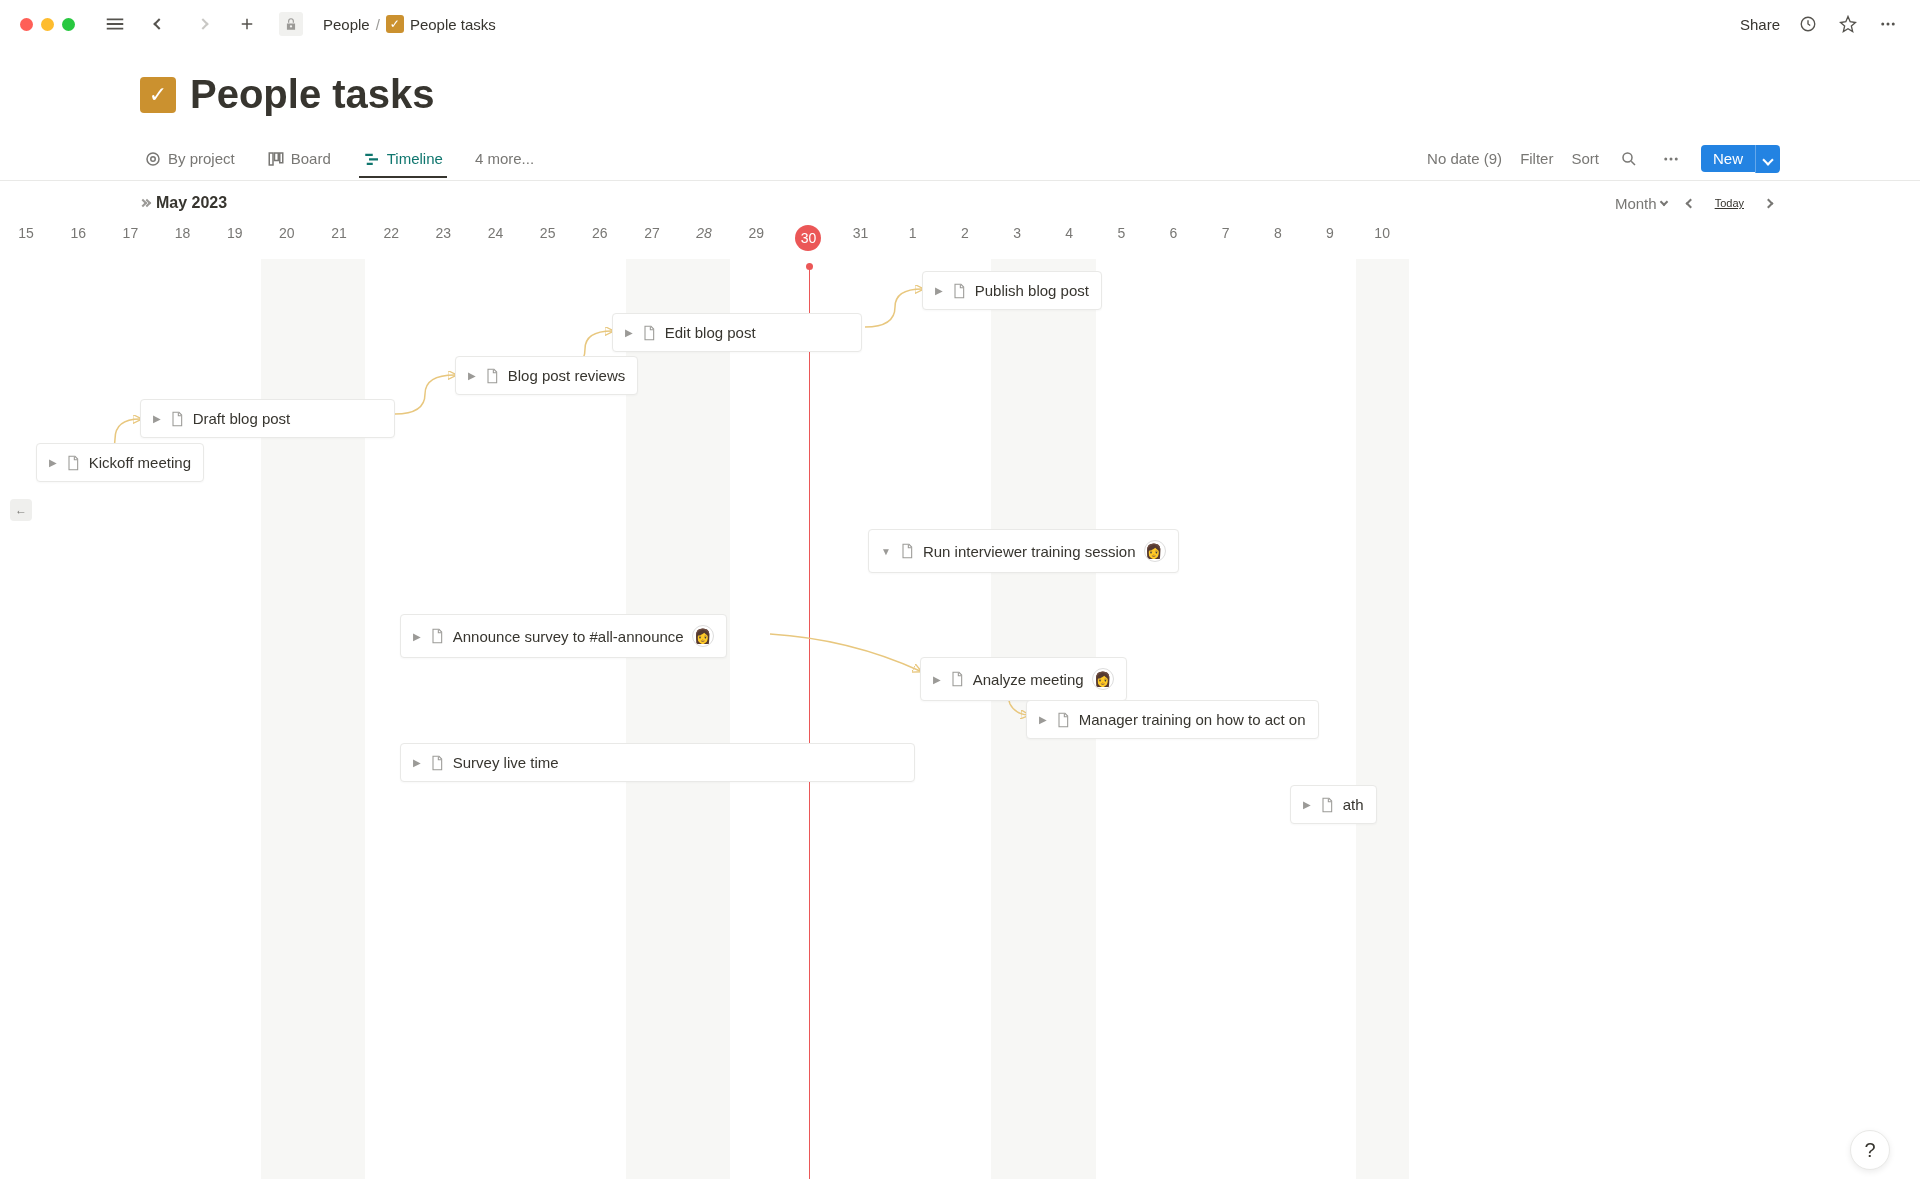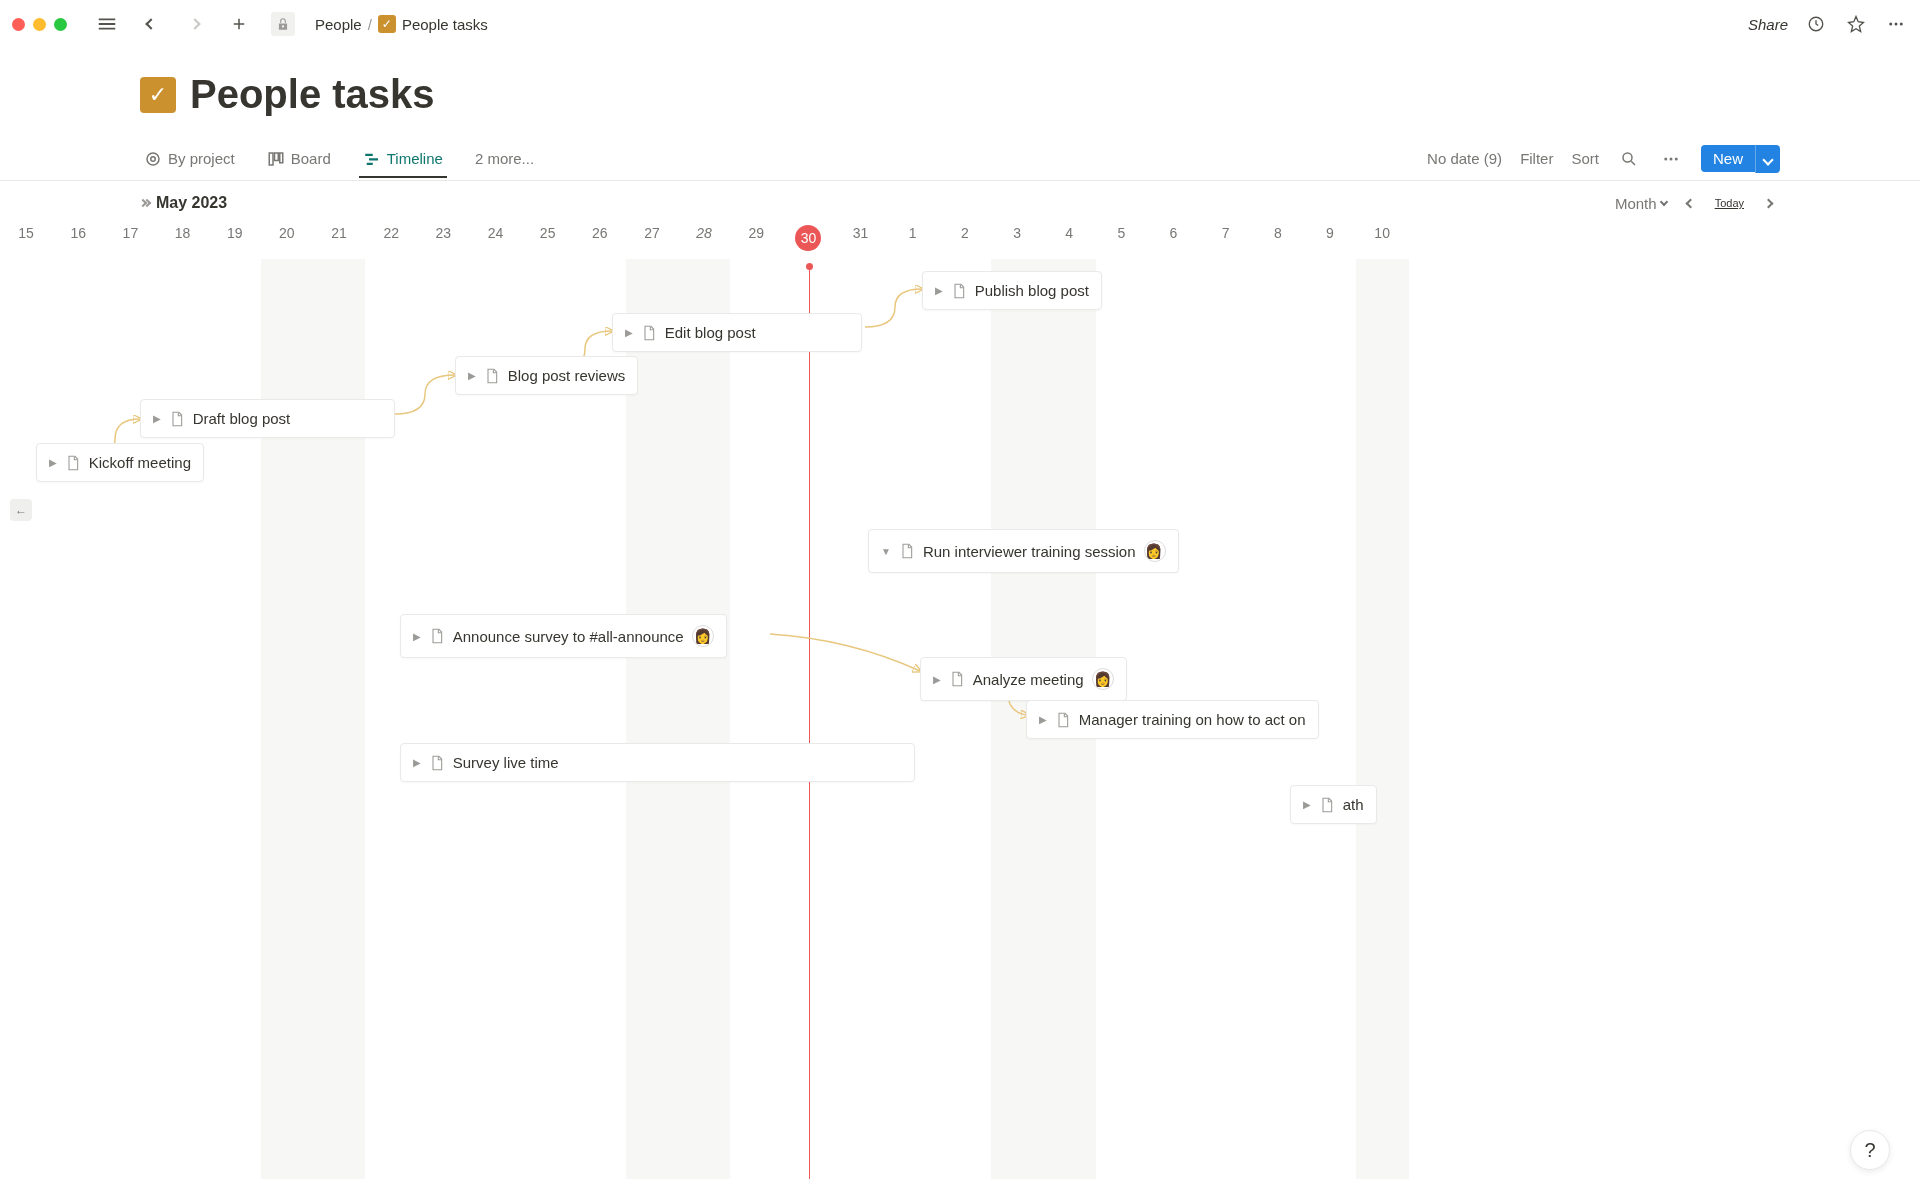--- a/index.html
+++ b/index.html
@@ -1,35 +1,35 @@
 <!DOCTYPE html>
 <html><head>
 <meta charset="utf-8">
 <style>
 * { margin: 0; padding: 0; box-sizing: border-box; font-family: -apple-system, BlinkMacSystemFont, "Segoe UI", Helvetica, sans-serif; }
 body { background: #fff; color: #37352f; overflow: hidden; }
 
 
-.titlebar { height: 48px; display: flex; align-items: center; padding: 0 12px; gap: 20px; }
+.titlebar { height: 48px; display: flex; align-items: center; padding: 0 20px; gap: 20px; }
 .traffic-lights { display: flex; gap: 8px; margin-right: 8px; }
 .traffic-light { width: 13px; height: 13px; border-radius: 50%; }
 .tl-red { background: #ff5f57; }
 .tl-yellow { background: #febc2e; }
 .tl-green { background: #28c840; }
 
 .tb-icon { width: 24px; height: 24px; display: flex; align-items: center; justify-content: center; color: #55534e; cursor: pointer; border-radius: 4px; }
 .tb-icon svg { width: 18px; height: 18px; fill: currentColor; }
 .tb-icon.big svg { width: 22px; height: 22px; }
 
 .breadcrumb { display: flex; align-items: center; gap: 6px; font-size: 15px; }
 .breadcrumb .sep { color: #9b9a97; }
 .bc-segment { display: flex; align-items: center; gap: 6px; cursor: pointer; }
 .check-badge { background: #cb912f; color: #fff; border-radius: 3px; width: 18px; height: 18px; display: flex; align-items: center; justify-content: center; font-size: 12px; }
 
-.titlebar-right { margin-left: auto; display: flex; align-items: center; gap: 16px; font-style: italic; }
+.titlebar-right { margin-left: auto; display: flex; align-items: center; gap: 16px; }
 .share-text { font-size: 15px; cursor: pointer; }
 
 
 .page-header { padding: 24px 140px 0 140px; }
 .page-title-row { display: flex; align-items: center; gap: 14px; margin-bottom: 20px; }
 .page-icon { width: 36px; height: 36px; background: #cb912f; border-radius: 4px; display: flex; align-items: center; justify-content: center; color: #fff; font-size: 22px; }
 .page-title { font-size: 40px; font-weight: 700; }
 
 
 .view-tabs-row { display: flex; align-items: center; padding: 0 140px; border-bottom: 1px solid #e9e9e7; height: 44px; }
@@ -173,21 +173,21 @@
   </div>
   <div class="view-tab active">
     <svg viewBox="0 0 24 24">
         <rect x="3" y="5" width="10" height="3"></rect>
         <rect x="8" y="11" width="12" height="3"></rect>
         <rect x="5" y="17" width="8" height="3"></rect>
       </svg>
     <span>Timeline</span>
   </div>
   <div class="view-tab">
-    <span>2 more...</span>
+    <span>4 more...</span>
   </div>
   <div class="tabs-right">
     <span class="tr-text">No date (9)</span>
     <span class="tr-text">Filter</span>
     <span class="tr-text">Sort</span>
     <div class="tb-icon">
       <svg viewBox="0 0 24 24">
           <circle cx="10" cy="10" r="6" fill="none" stroke="#787774" stroke-width="2"></circle>
           <path d="M15 15l5 5" stroke="#787774" stroke-width="2"></path>
         </svg>

